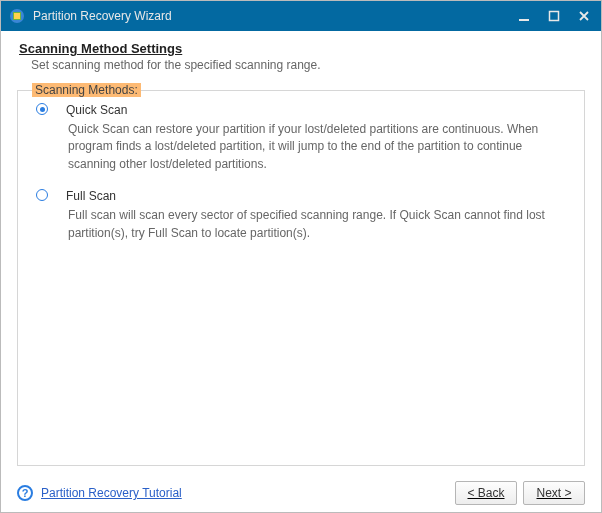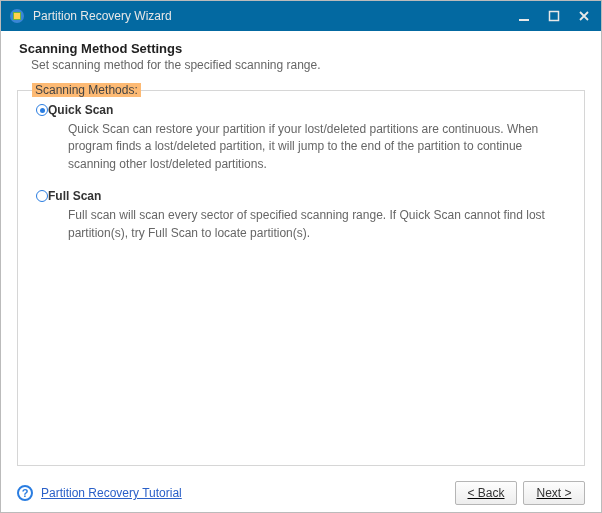--- a/index.html
+++ b/index.html
@@ -38,20 +38,21 @@
     color: #e8e8e8;
   }
   .header {
     padding: 10px 18px 12px 18px;
   }
   .header h1 {
     margin: 0 0 2px 0;
     font-size: 13px;
     font-weight: 600;
     color: #222;
+    text-decoration: underline;
   }
   .header p {
     margin: 0;
     padding-left: 12px;
     font-size: 12px;
     color: #666;
   }
   .content {
     margin: 6px 16px 0 16px;
     border: 1px solid #d6d6d6;
@@ -68,24 +69,23 @@
     color: #444;
   }
   .options {
     padding: 12px 18px;
   }
   .option {
     margin-bottom: 16px;
   }
   .option-head {
     display: flex;
-    align-items: center;
-    gap: 0;
-    cursor: pointer;
-    font-weight: bold;
+    align-items: flex-start;
+    gap: 18px;
+    cursor: pointer;
   }
   .radio {
     width: 12px; height: 12px;
     border: 1px solid #2a7de1;
     border-radius: 50%;
     display: inline-flex; align-items: center; justify-content: center;
     flex-shrink: 0;
   }
   .radio .dot {
     width: 5px; height: 5px; border-radius: 50%; background: #2a7de1;

